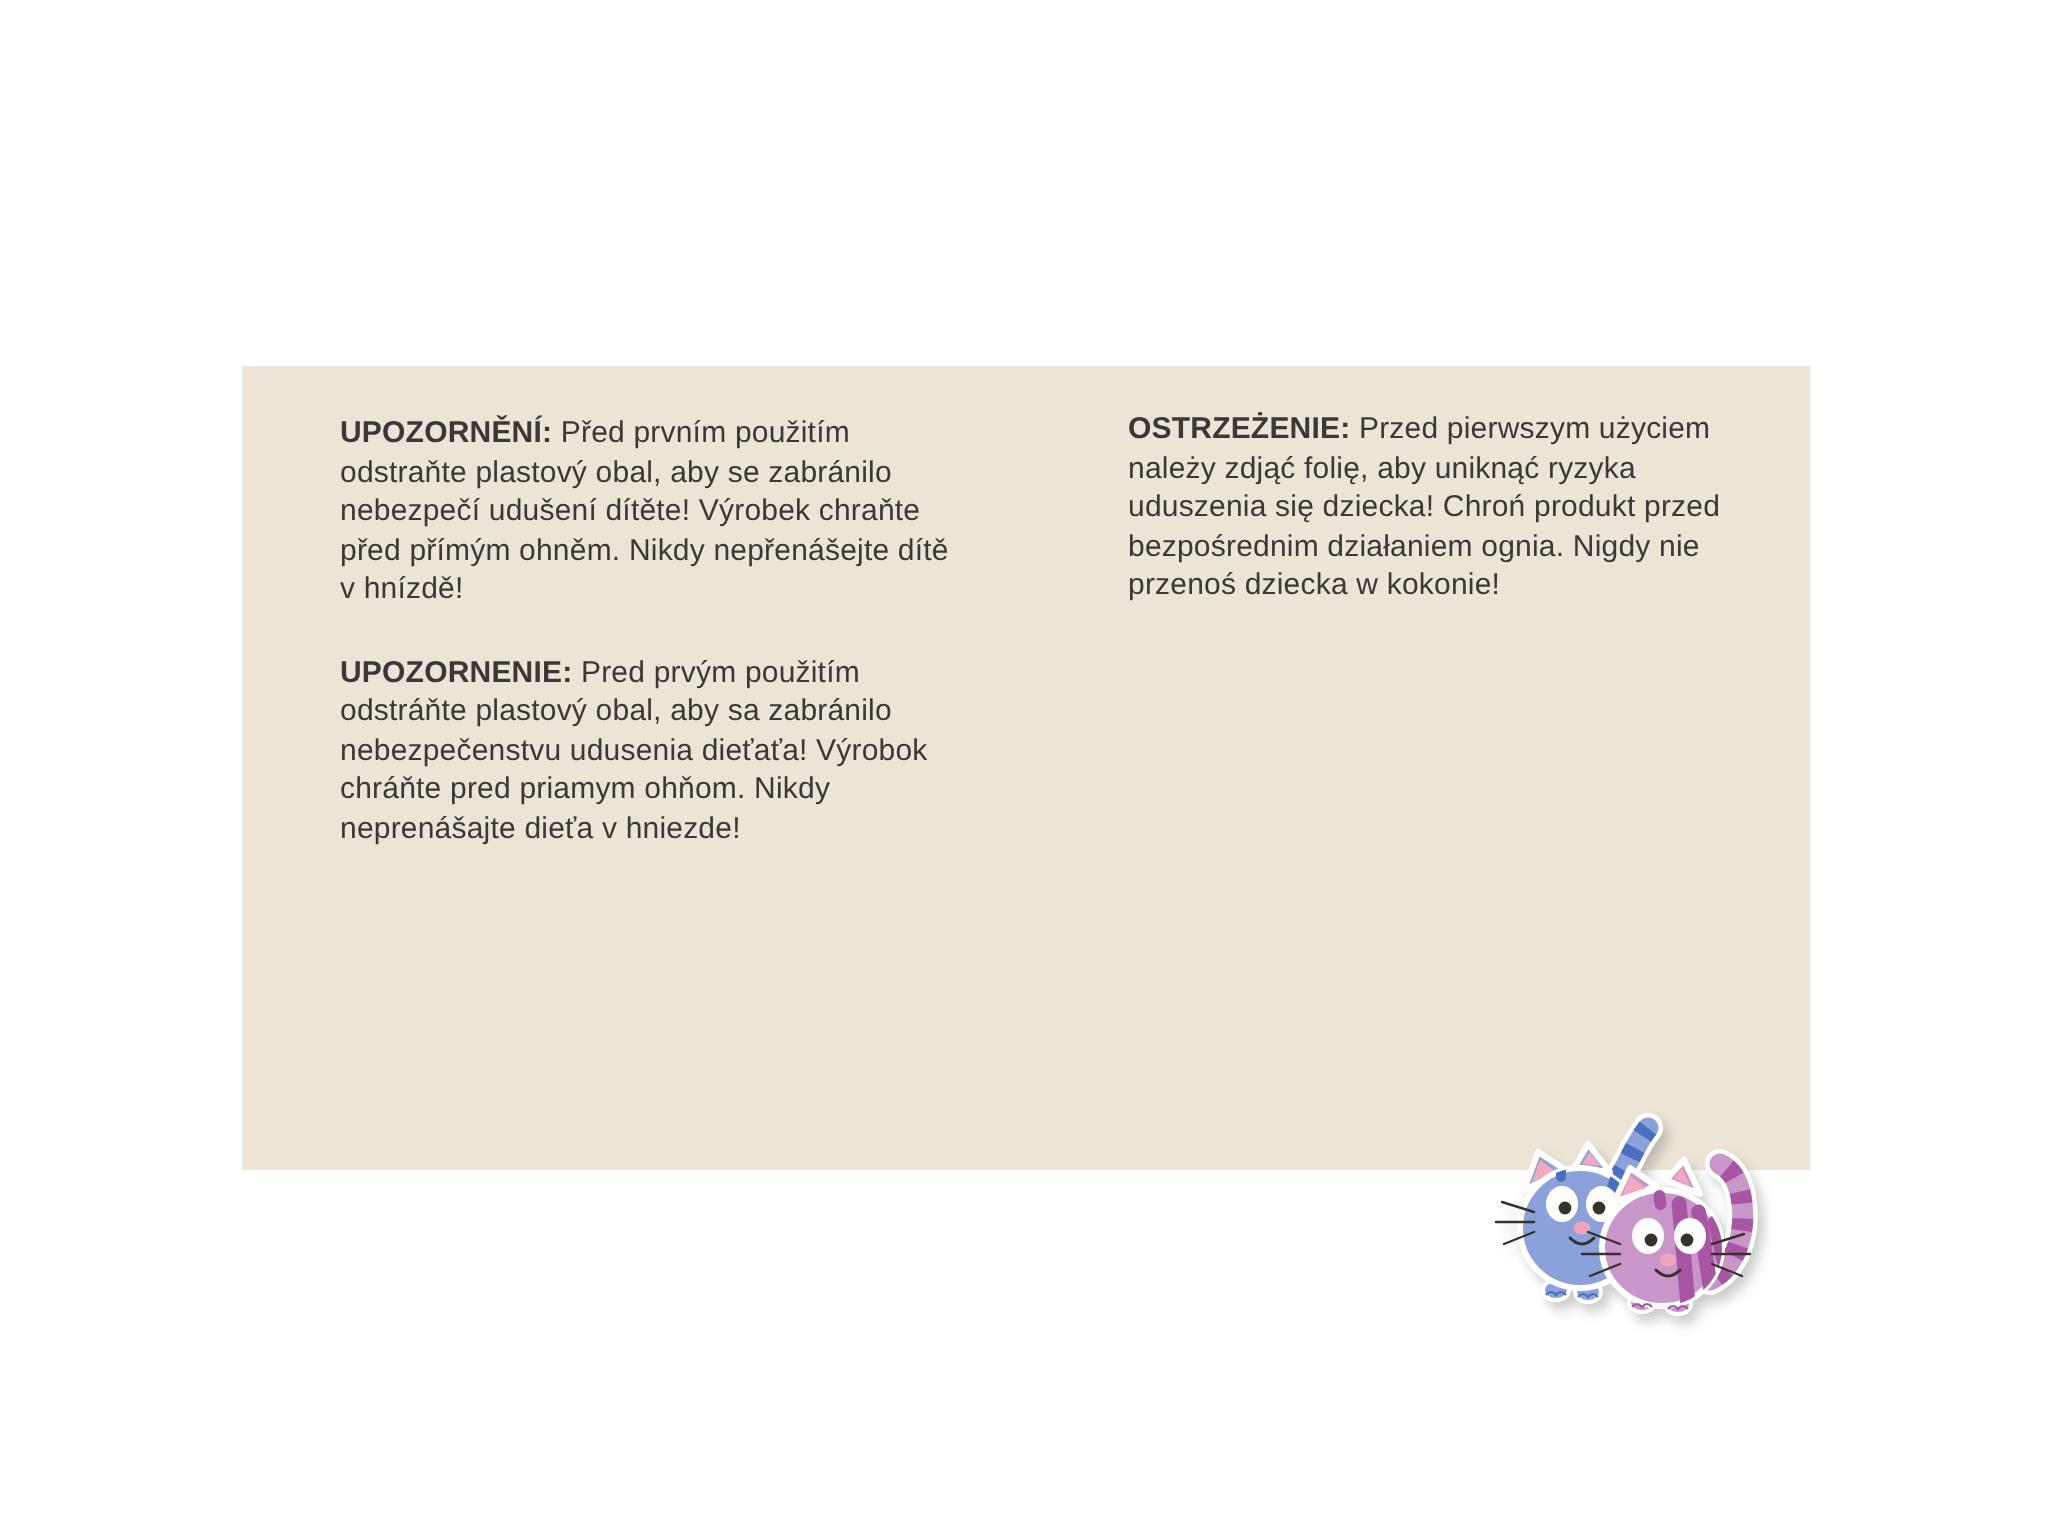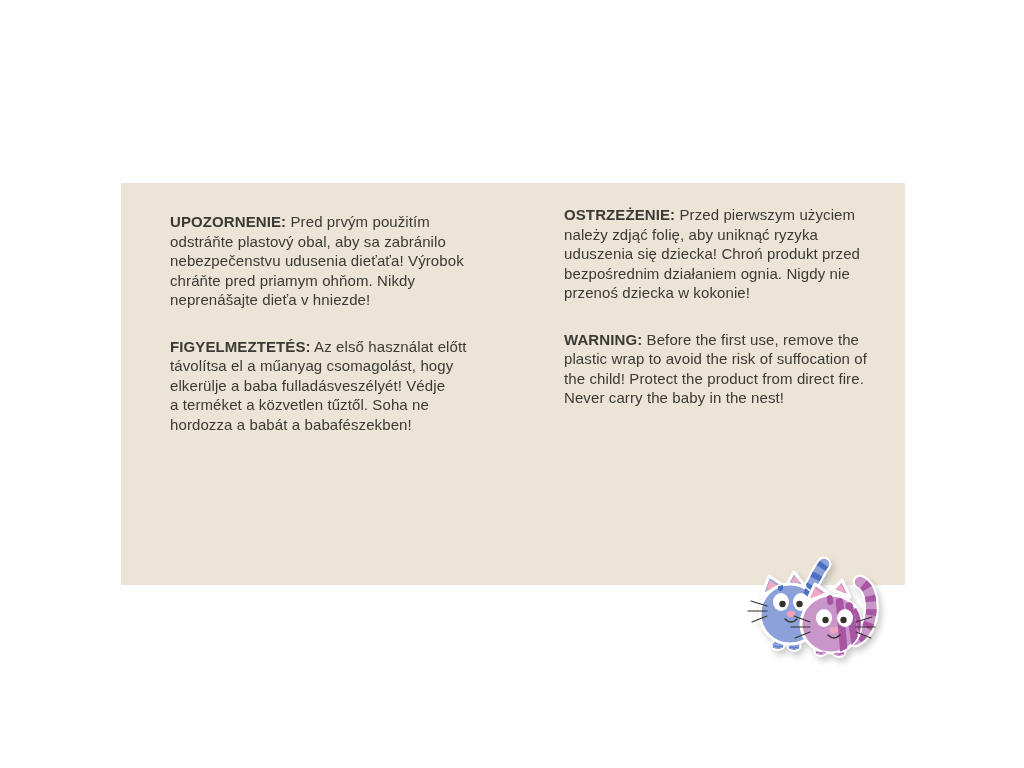--- a/index.html
+++ b/index.html
@@ -10,57 +10,53 @@
   .panel{
     position:absolute;left:121px;top:183px;width:784px;height:402px;
   }
   .col{
     position:absolute;font-size:15px;line-height:19.5px;letter-spacing:0.1px;
   }
   .col-left{left:170px;top:207px;width:352px;}
   .col-right{left:547px;top:205px;width:356px;margin-left:17px;}
   .para{margin:0;white-space:pre-line;}
   .para strong{font-weight:700;}
-  .gap-sm{margin-top:5px;}
+  .gap-sm{margin-top:22px;}
   .gap-lg{margin-top:27px;}
   .cats{
     position:absolute;left:745px;top:556px;width:140px;height:110px;
     filter:drop-shadow(3px 4px 3px rgba(110,110,110,0.35));
   }
 </style>
 </head>
 <body>
 
 <div class="stage" style="background-color: rgb(255, 255, 255);">
 
   <div class="panel" style="background-color: rgb(236, 229, 215);"></div>
 
   <div class="col col-left" style="color: rgb(59, 57, 54);">
+    <p class="para"><strong>UPOZORNĚNÍ:</strong><span> Před prvním použitím
+odstraňte plastový obal, aby se zabránilo
+nebezpečí udušení dítěte! Výrobek chraňte
+před přímým ohněm. Nikdy nepřenášejte dítě
+v hnízdě!</span></p>
     <p class="para gap-sm"><strong>UPOZORNENIE:</strong><span> Pred prvým použitím
 odstráňte plastový obal, aby sa zabránilo
 nebezpečenstvu udusenia dieťaťa! Výrobok
 chráňte pred priamym ohňom. Nikdy
 neprenášajte dieťa v hniezde!</span></p>
-    <p class="para gap-lg"><strong>FIGYELMEZTETÉS:</strong><span> Az első használat előtt
-távolítsa el a műanyag csomagolást, hogy
-elkerülje a baba fulladásveszélyét! Védje
-a terméket a közvetlen tűztől. Soha ne
-hordozza a babát a babafészekben!</span></p>
   </div>
 
   <div class="col col-right" style="color: rgb(59, 57, 54);">
     <p class="para"><strong>OSTRZEŻENIE:</strong><span> Przed pierwszym użyciem
 należy zdjąć folię, aby uniknąć ryzyka
 uduszenia się dziecka! Chroń produkt przed
 bezpośrednim działaniem ognia. Nigdy nie
 przenoś dziecka w kokonie!</span></p>
-    <p class="para gap-lg"><strong>WARNING:</strong><span> Before the first use, remove the
-plastic wrap to avoid the risk of suffocation of
-the child! Protect the product from direct fire.
-Never carry the baby in the nest!</span></p>
   </div>
 
   <svg class="cats" viewBox="0 0 140 110" xmlns="http://www.w3.org/2000/svg">
     <defs>
       <clipPath id="clipBlueBody">
           <ellipse cx="45" cy="58" rx="30" ry="30"></ellipse>
         </clipPath>
       <clipPath id="clipPinkBody">
           <ellipse cx="86" cy="68" rx="30" ry="29"></ellipse>
         </clipPath>

